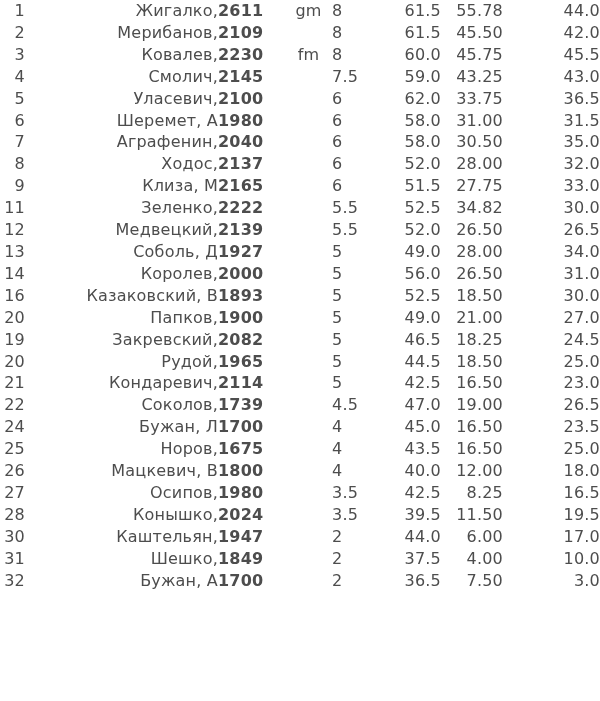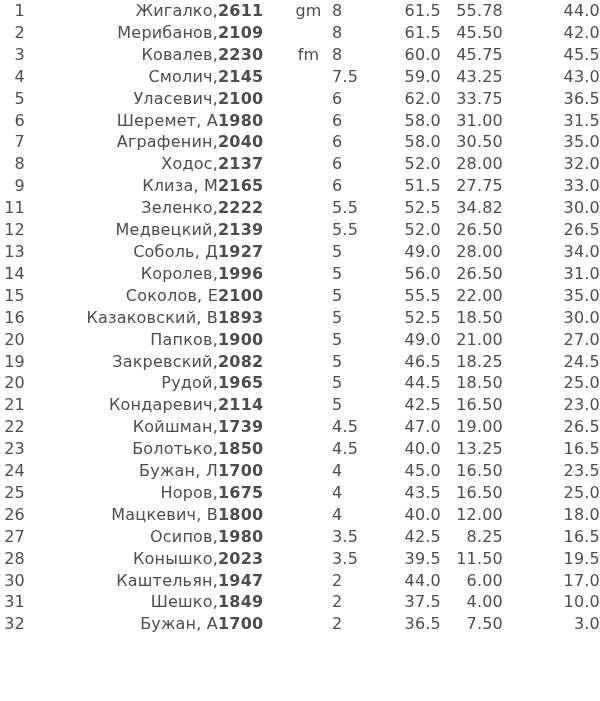--- a/index.html
+++ b/index.html
@@ -169,38 +169,28 @@
         <td class="c-rating">1927</td>
         <td class="c-title"></td>
         <td class="c-points">5</td>
         <td class="c-tb">49.0</td>
         <td class="c-tb">28.00</td>
         <td class="c-tb c-tb-last">34.0</td>
       </tr>
       <tr>
         <td class="c-rank">14</td>
         <td class="c-name">Королев,</td>
-        <td class="c-rating">1996</td>
+        <td class="c-rating">2000</td>
         <td class="c-title"></td>
         <td class="c-points">5</td>
         <td class="c-tb">56.0</td>
         <td class="c-tb">26.50</td>
         <td class="c-tb c-tb-last">31.0</td>
       </tr>
       <tr>
-        <td class="c-rank">15</td>
-        <td class="c-name">Соколов, Е</td>
-        <td class="c-rating">2100</td>
-        <td class="c-title"></td>
-        <td class="c-points">5</td>
-        <td class="c-tb">55.5</td>
-        <td class="c-tb">22.00</td>
-        <td class="c-tb c-tb-last">35.0</td>
-      </tr>
-      <tr>
         <td class="c-rank">16</td>
         <td class="c-name">Казаковский, В</td>
         <td class="c-rating">1893</td>
         <td class="c-title"></td>
         <td class="c-points">5</td>
         <td class="c-tb">52.5</td>
         <td class="c-tb">18.50</td>
         <td class="c-tb c-tb-last">30.0</td>
       </tr>
       <tr>
@@ -238,39 +228,29 @@
         <td class="c-name">Кондаревич,</td>
         <td class="c-rating">2114</td>
         <td class="c-title"></td>
         <td class="c-points">5</td>
         <td class="c-tb">42.5</td>
         <td class="c-tb">16.50</td>
         <td class="c-tb c-tb-last">23.0</td>
       </tr>
       <tr>
         <td class="c-rank">22</td>
-        <td class="c-name">Койшман,</td>
+        <td class="c-name">Соколов,</td>
         <td class="c-rating">1739</td>
         <td class="c-title"></td>
         <td class="c-points">4.5</td>
         <td class="c-tb">47.0</td>
         <td class="c-tb">19.00</td>
         <td class="c-tb c-tb-last">26.5</td>
       </tr>
       <tr>
-        <td class="c-rank">23</td>
-        <td class="c-name">Болотько,</td>
-        <td class="c-rating">1850</td>
-        <td class="c-title"></td>
-        <td class="c-points">4.5</td>
-        <td class="c-tb">40.0</td>
-        <td class="c-tb">13.25</td>
-        <td class="c-tb c-tb-last">16.5</td>
-      </tr>
-      <tr>
         <td class="c-rank">24</td>
         <td class="c-name">Бужан, Л</td>
         <td class="c-rating">1700</td>
         <td class="c-title"></td>
         <td class="c-points">4</td>
         <td class="c-tb">45.0</td>
         <td class="c-tb">16.50</td>
         <td class="c-tb c-tb-last">23.5</td>
       </tr>
       <tr>
@@ -299,21 +279,21 @@
         <td class="c-rating">1980</td>
         <td class="c-title"></td>
         <td class="c-points">3.5</td>
         <td class="c-tb">42.5</td>
         <td class="c-tb">8.25</td>
         <td class="c-tb c-tb-last">16.5</td>
       </tr>
       <tr>
         <td class="c-rank">28</td>
         <td class="c-name">Конышко,</td>
-        <td class="c-rating">2023</td>
+        <td class="c-rating">2024</td>
         <td class="c-title"></td>
         <td class="c-points">3.5</td>
         <td class="c-tb">39.5</td>
         <td class="c-tb">11.50</td>
         <td class="c-tb c-tb-last">19.5</td>
       </tr>
       <tr>
         <td class="c-rank">30</td>
         <td class="c-name">Каштельян,</td>
         <td class="c-rating">1947</td>

